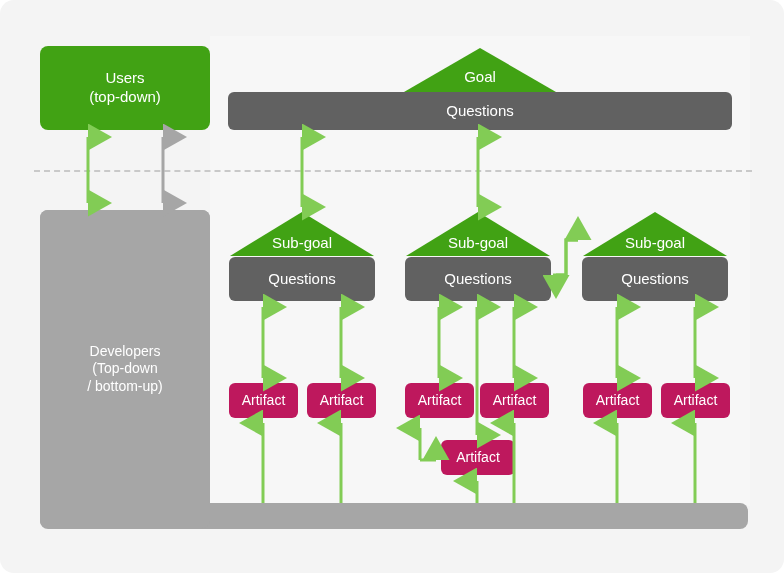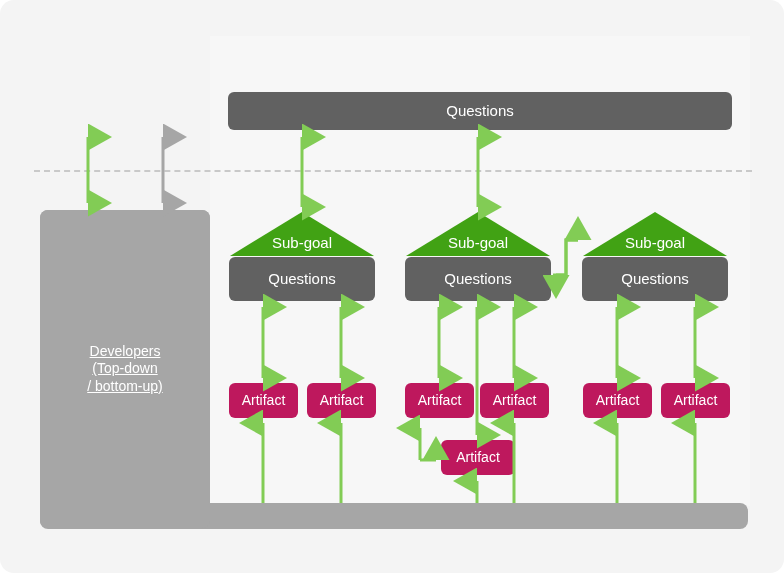--- a/index.html
+++ b/index.html
@@ -90,33 +90,41 @@
     background: #f7f7f7;
   }
 </style>
 </head>
 <body>
 
 <div id="canvas">
 
   <div class="panel-light" style="left:210px; top:36px; width:540px; height:470px;"></div>
 
+  <div class="box box-users" style="left:40px; top:46px; width:170px; height:84px;">Users
+(top-down)</div>
 
   <div class="box box-devs" style="left:40px; top:210px; width:170px; height:318px;">Developers
 (Top-down
 / bottom-up)</div>
 
   <div class="box box-bottombar" style="left:40px; top:503px; width:708px; height:26px;"></div>
 
-  <div class="box box-devs" style="left:40px; top:210px; width:170px; height:318px;text-decoration:underline;">Developers
+  <div class="box box-devs" style="left:40px; top:210px; width:170px; height:318px;">Developers
 (Top-down
 / bottom-up)</div>
 
   <div class="divider" style="left:34px; top:170px; width:718px;"></div>
 
+  <div class="roof" style="left:404px; top:48px; width:152px; height:44px;">
+    <svg width="152" height="44" viewBox="0 0 152 44">
+      <polygon points="76,0 152,44 0,44" fill="#41a214"></polygon>
+    </svg>
+    <div class="roof-label" style="top:20px;">Goal</div>
+  </div>
   <div class="box box-dark" style="left:228px; top:92px; width:504px; height:38px;">Questions</div>
 
   <div class="roof" style="left:230px; top:212px; width:144px; height:44px;">
     <svg width="144" height="44" viewBox="0 0 144 44">
       <polygon points="72,0 144,44 0,44" fill="#41a214"></polygon>
     </svg>
     <div class="roof-label" style="top:22px;">Sub-goal</div>
   </div>
   <div class="box box-dark" style="left:229px; top:257px; width:146px; height:44px;">Questions</div>
 

